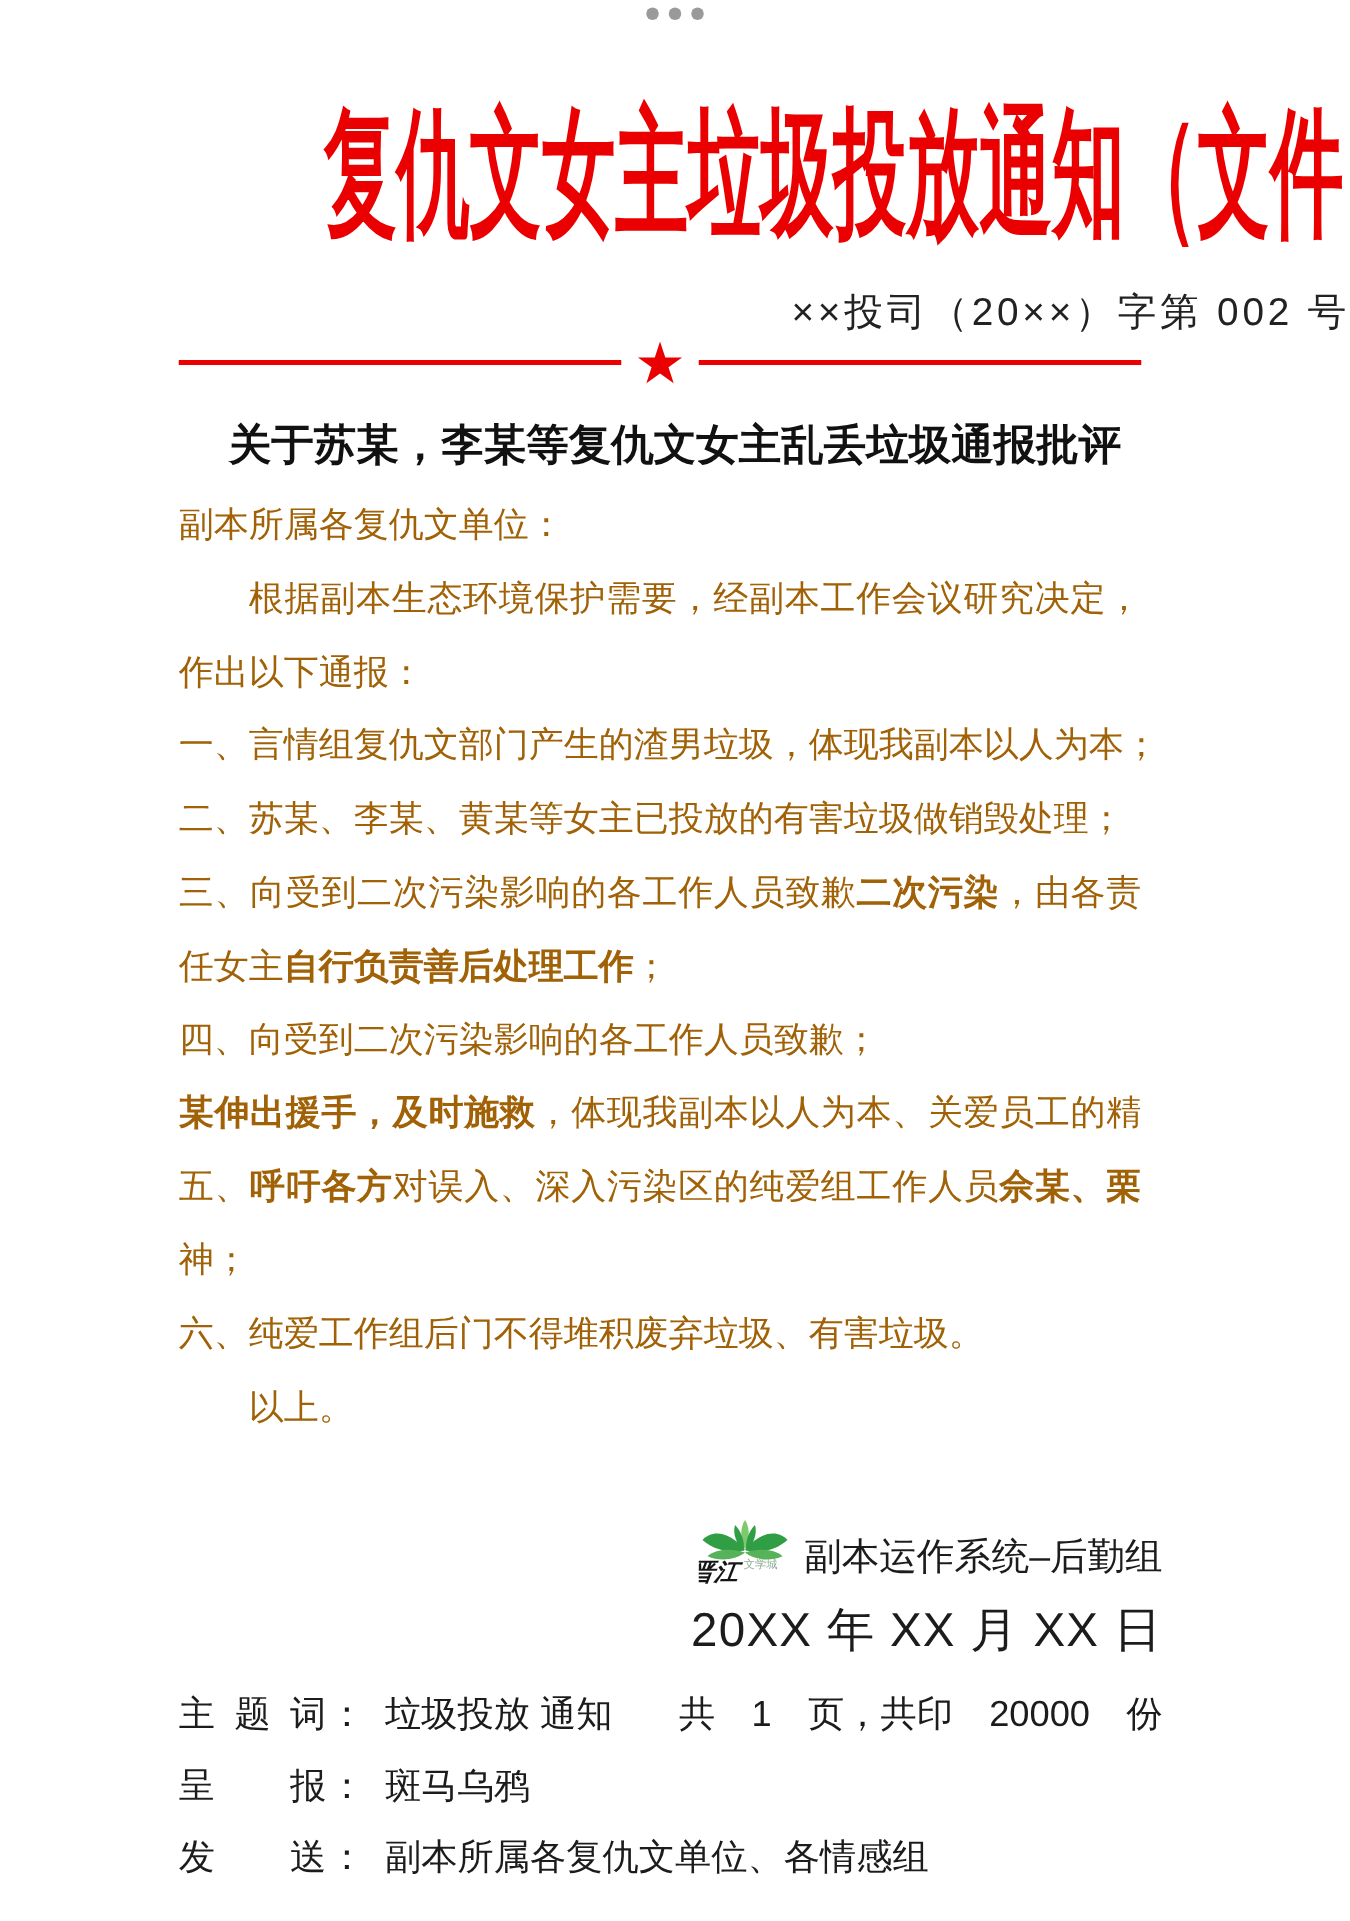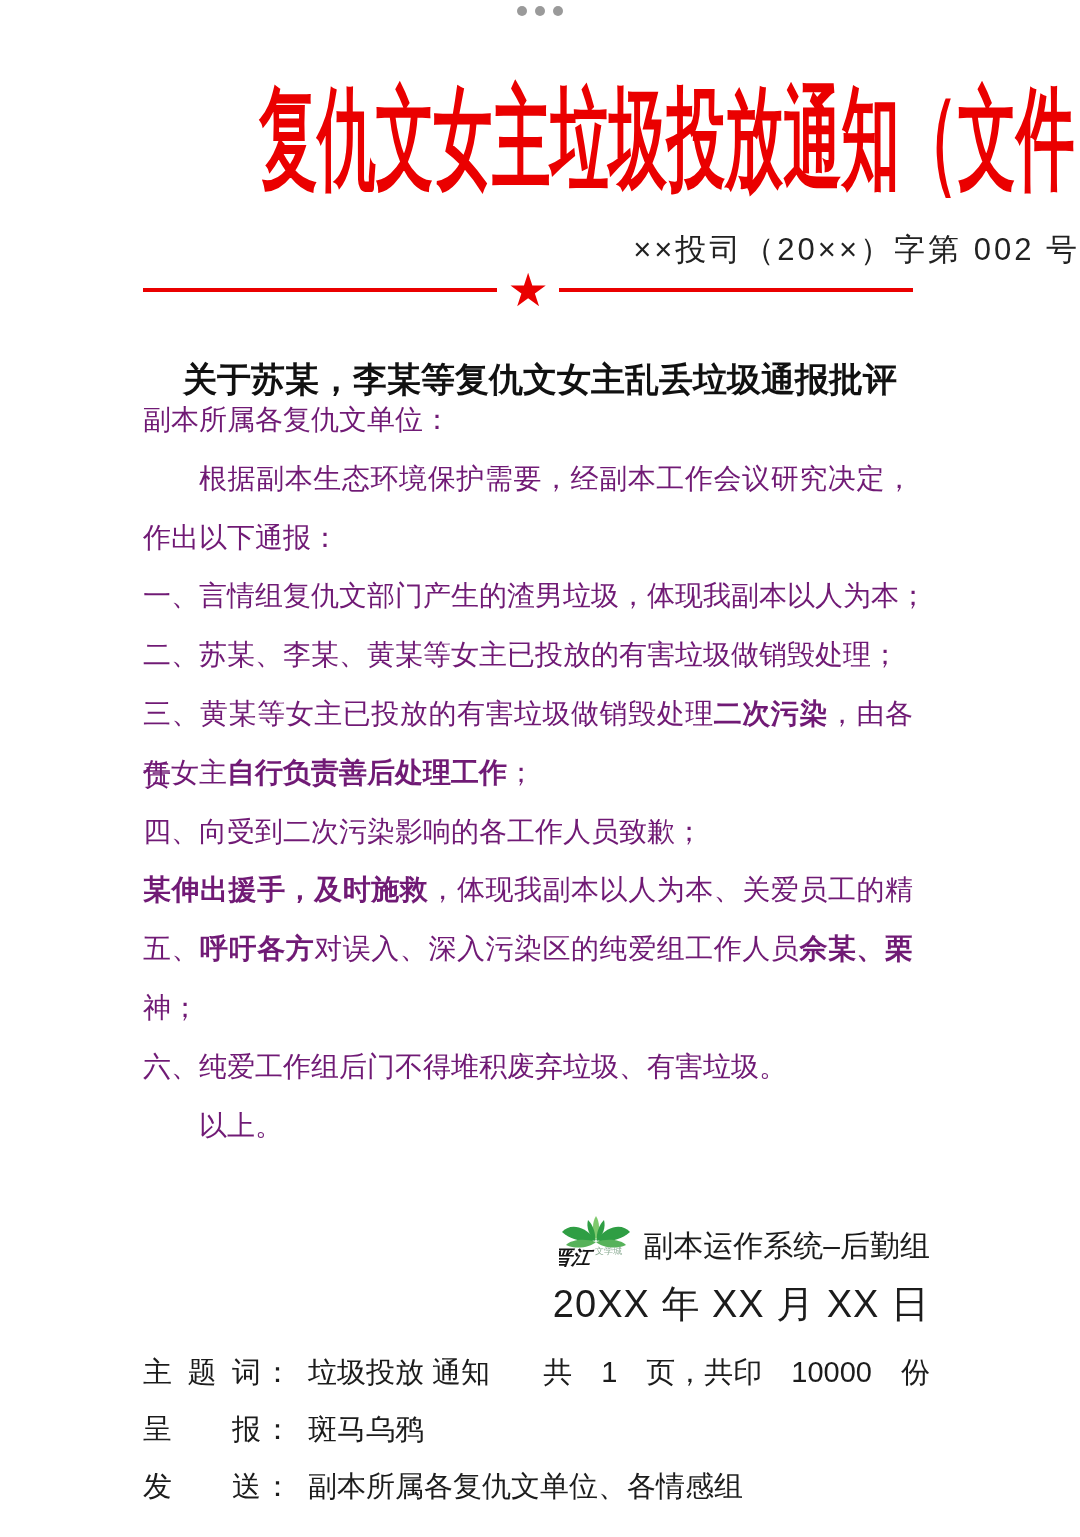--- a/index.html
+++ b/index.html
@@ -27,26 +27,26 @@
   
   .divider {
     position:absolute; top:268px; left:143px; width:770px; height:44px;
     display:flex; align-items:center;
   }
   .divider .seg { flex:1; height:4px; background:#ea0000; }
   .divider .star { color:#ea0000; font-size:46px; line-height:44px; margin:0 10px; }
   
   .heading {
     position:absolute; top:333px; left:0; width:100%; text-align:center;
-    font-size:34px; font-weight:bold; color:#111; white-space:nowrap;margin-top:24px;
+    font-size:34px; font-weight:bold; color:#111; white-space:nowrap;
   }
   
   .body {
     position:absolute; top:391px; left:143px; width:770px;
-    font-size:28px; color:#701a75;
+    font-size:28px; color:#a16207;
   }
   .b-line { height:58.8px; line-height:58.8px; white-space:nowrap; }
   .b-line.indent { padding-left:56px; }
   .b-line.fill { white-space:normal; text-align:justify; text-align-last:justify; }
   .bold { font-weight:bold;font-family:Liberation Mono, monospace; }
   
   .signature { position:absolute; top:1210px; right:150px; text-align:right; }
   .sig-org { display:flex; align-items:flex-end; justify-content:flex-end; gap:10px; }
   .sig-org .org-text { font-size:30px; line-height:40px; white-space:nowrap; }
   .sig-logo { width:74px; height:56px; position:relative; top:4px; }
@@ -81,21 +81,21 @@
   </div>
 
   <div class="heading">关于苏某，李某等复仇文女主乱丢垃圾通报批评</div>
 
   <div class="body">
       <div class="b-line"><span>副本所属各复仇文单位：</span></div>
       <div class="b-line fill indent"><span>根据副本生态环境保护需要，经副本工作会议研究决定，</span></div>
       <div class="b-line"><span>作出以下通报：</span></div>
       <div class="b-line"><span>一、言情组复仇文部门产生的渣男垃圾，体现我副本以人为本；</span></div>
       <div class="b-line"><span>二、苏某、李某、黄某等女主已投放的有害垃圾做销毁处理；</span></div>
-      <div class="b-line fill"><span>三、黄某等女主已投放的有害垃圾做销毁处理</span><span class="bold">二次污染</span><span>，由各责</span></div>
+      <div class="b-line fill"><span>三、向受到二次污染影响的各工作人员致歉</span><span class="bold">二次污染</span><span>，由各责</span></div>
       <div class="b-line"><span>任女主</span><span class="bold">自行负责善后处理工作</span><span>；</span></div>
       <div class="b-line"><span>四、向受到二次污染影响的各工作人员致歉；</span></div>
       <div class="b-line fill"><span class="bold">某伸出援手，及时施救</span><span>，体现我副本以人为本、关爱员工的精</span></div>
       <div class="b-line fill"><span>五、</span><span class="bold">呼吁各方</span><span>对误入、深入污染区的纯爱组工作人员</span><span class="bold">佘某、栗</span></div>
       <div class="b-line"><span>神；</span></div>
       <div class="b-line"><span>六、纯爱工作组后门不得堆积废弃垃圾、有害垃圾。</span></div>
       <div class="b-line indent"><span>以上。</span></div>
     </div>
 
   <div class="signature">
@@ -118,21 +118,21 @@
 
   <div class="footer">
       <div class="f-row">
         <span class="f-label">
           <span>主</span>
           <span>题</span>
           <span>词</span>
         </span>
         <span class="f-colon">：</span>
         <span class="f-value">垃圾投放 通知</span>
-        <span class="f-extra">共　1　页，共印　10000　份</span>
+        <span class="f-extra">共　1　页，共印　20000　份</span>
       </div>
       <div class="f-row">
         <span class="f-label">
           <span>呈</span>
           <span>报</span>
         </span>
         <span class="f-colon">：</span>
         <span class="f-value">斑马乌鸦</span>
       </div>
       <div class="f-row">

